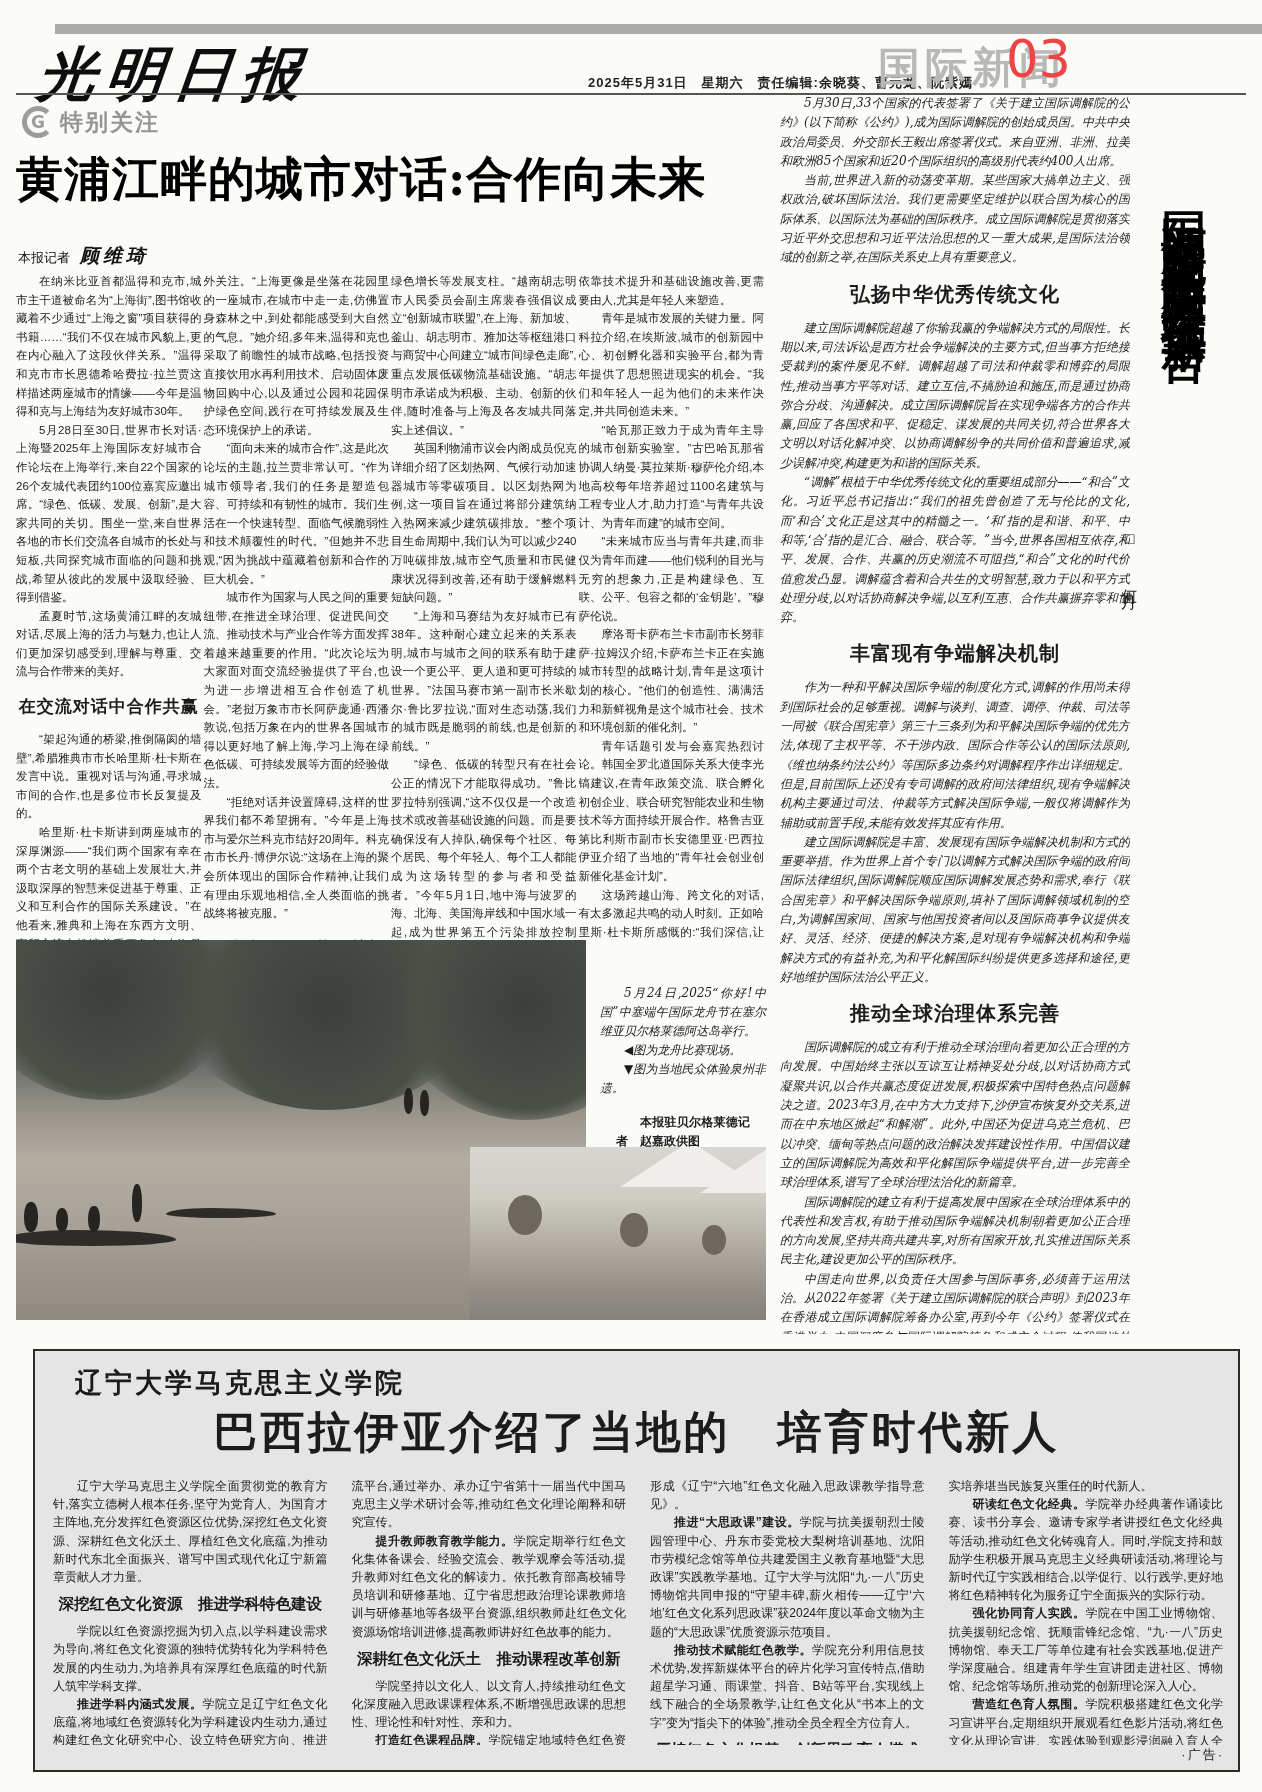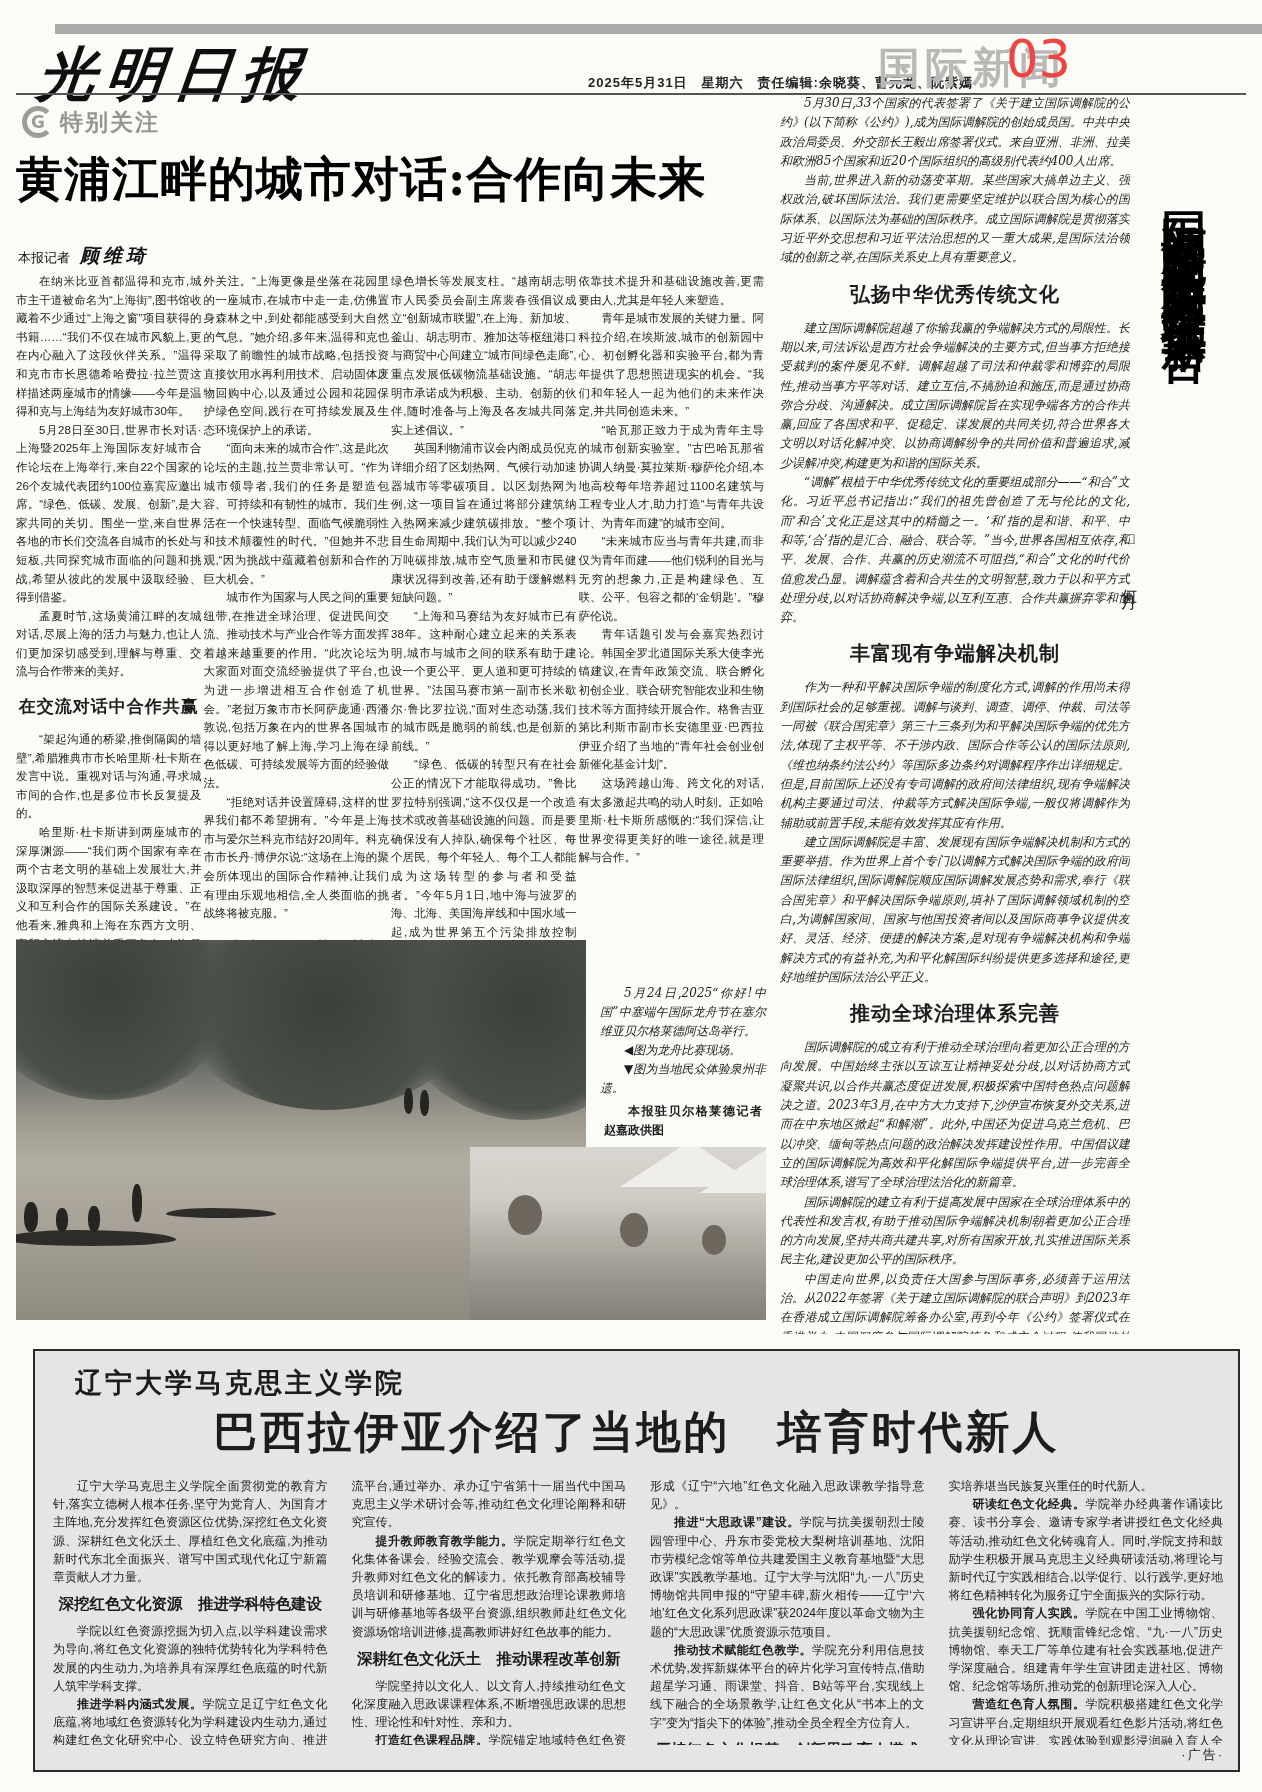--- a/index.html
+++ b/index.html
@@ -40,21 +40,21 @@
   .figure{position:absolute;background:#262420;border-radius:45%;}
   #photo2{left:470px;top:1147px;width:296px;height:173px;overflow:hidden;
      background:linear-gradient(180deg,#d8d6d0 0%,#cfccc4 30%,#b2aea4 55%,#96928a 80%,#84807a 100%);}
   .tent{position:absolute;width:0;height:0;border-left:70px solid transparent;border-right:70px solid transparent;
         border-bottom:46px solid #efeeea;}
   .head{position:absolute;border-radius:50%;background:#6d675e;}
   
   #caption{left:600px;top:984px;width:166px;font-family:"DejaVu Serif",serif;font-style:italic;
            font-size:12px;line-height:19px;text-align:justify;}
   #caption .cap-ind{text-indent:2em;margin:0;}
-  #caption .credit{font-style:normal;font-family:Liberation Sans, sans-serif;font-weight:bold;margin:4px;}
+  #caption .credit{font-style:normal;font-family:Liberation Mono, monospace;font-weight:bold;margin:16px;}
   
   #kaiti{left:780px;top:94px;width:350px;height:1240px;overflow:hidden;font-family:"DejaVu Serif",serif;
          font-style:italic;}
   #kaiti p{margin:0;font-size:12px;line-height:19.3px;text-align:justify;text-indent:2em;}
   #kaiti .subhead{font-style:normal;font-family:"Liberation Sans",sans-serif;font-size:20px;font-weight:bold;
                   text-align:center;margin:13px 0 11px;letter-spacing:1px;text-indent:0;}
   #vheadline{left:1144px;top:176px;width:80px;height:1000px;writing-mode:vertical-rl;text-orientation:upright;
              font-family:"DejaVu Serif",serif;font-weight:bold;font-size:45px;letter-spacing:7px;color:#000;
              line-height:80px;text-align:justify;}
   #vbyline{left:1118px;top:530px;writing-mode:vertical-rl;text-orientation:upright;font-size:16px;
@@ -113,20 +113,21 @@
         <p>绿色增长等发展支柱。“越南胡志明市人民委员会副主席裴春强倡议成立“创新城市联盟”,在上海、新加坡、釜山、胡志明市、雅加达等枢纽港口与商贸中心间建立“城市间绿色走廊”,重点发展低碳物流基础设施。“胡志明市承诺成为积极、主动、创新的伙伴,随时准备与上海及各友城共同落实上述倡议。”</p>
         <p class="ind">英国利物浦市议会内阁成员倪克详细介绍了区划热网、气候行动加速器城市等零碳项目。以区划热网为例,这一项目旨在通过将部分建筑纳入热网来减少建筑碳排放。“整个项目生命周期中,我们认为可以减少240万吨碳排放,城市空气质量和市民健康状况得到改善,还有助于缓解燃料短缺问题。”</p>
         <p class="ind">“上海和马赛结为友好城市已有38年。这种耐心建立起来的关系表明,城市与城市之间的联系有助于建设一个更公平、更人道和更可持续的世界。”法国马赛市第一副市长米歇尔·鲁比罗拉说,“面对生态动荡,我们的城市既是脆弱的前线,也是创新的前线。”</p>
         <p class="ind">“绿色、低碳的转型只有在社会公正的情况下才能取得成功。”鲁比罗拉特别强调,“这不仅仅是一个改造技术或改善基础设施的问题。而是要确保没有人掉队,确保每个社区、每个居民、每个年轻人、每个工人都能成为这场转型的参与者和受益者。”今年5月1日,地中海与波罗的海、北海、美国海岸线和中国水域一起,成为世界第五个污染排放控制区。</p>
       </div>
     <div class="mcol">
         <p>依靠技术提升和基础设施改善,更需要由人,尤其是年轻人来塑造。</p>
         <p class="ind">青年是城市发展的关键力量。阿科拉介绍,在埃斯波,城市的创新园中心、初创孵化器和实验平台,都为青年提供了思想照进现实的机会。“我们和年轻人一起为他们的未来作决定,并共同创造未来。”</p>
         <p class="ind">“哈瓦那正致力于成为青年主导的城市创新实验室。”古巴哈瓦那省协调人纳曼·莫拉莱斯·穆萨伦介绍,本地高校每年培养超过1100名建筑与工程专业人才,助力打造“与青年共设计、为青年而建”的城市空间。</p>
         <p class="ind">“未来城市应当与青年共建,而非仅为青年而建——他们锐利的目光与无穷的想象力,正是构建绿色、互联、公平、包容之都的‘金钥匙’。”穆萨伦说。</p>
+        <p class="ind">摩洛哥卡萨布兰卡市副市长努菲萨·拉姆汉介绍,卡萨布兰卡正在实施城市转型的战略计划,青年是这项计划的核心。“他们的创造性、满满活力和新鲜视角是这个城市社会、技术和环境创新的催化剂。”</p>
         <p class="ind">青年话题引发与会嘉宾热烈讨论。韩国全罗北道国际关系大使李光镐建议,在青年政策交流、联合孵化初创企业、联合研究智能农业和生物技术等方面持续开展合作。格鲁吉亚第比利斯市副市长安德里亚·巴西拉伊亚介绍了当地的“青年社会创业创新催化基金计划”。</p>
         <p class="ind">这场跨越山海、跨文化的对话,有太多激起共鸣的动人时刻。正如哈里斯·杜卡斯所感慨的:“我们深信,让世界变得更美好的唯一途径,就是理解与合作。”</p>
       </div>
   </div>
 
   <div class="abs" id="photo1">
     <div class="tree" style="left:-40px;top:-60px;width:260px;height:220px;"></div>
     <div class="tree" style="left:160px;top:-40px;width:300px;height:210px;"></div>
     <div class="tree" style="left:380px;top:-50px;width:260px;height:230px;"></div>
     <div class="boat" style="left:-10px;top:290px;width:170px;height:16px;"></div>

